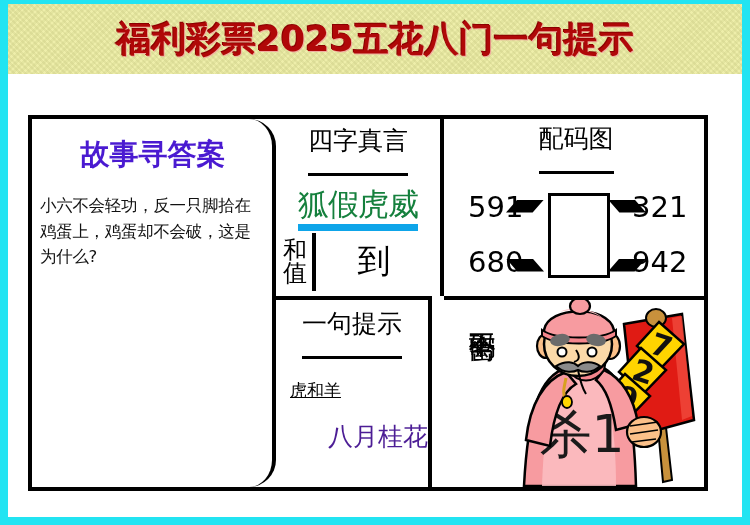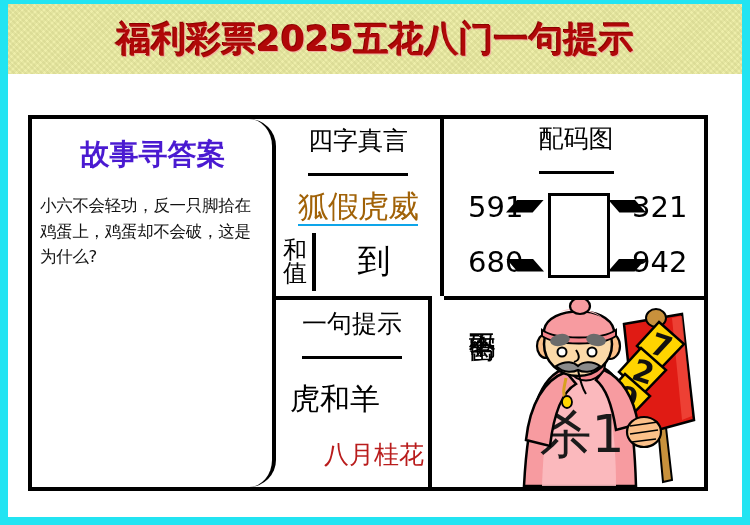--- a/index.html
+++ b/index.html
@@ -102,25 +102,25 @@
     font-size: 25px;
     color: #000000;
     text-align: center;
     border-bottom: 3px solid #000000;
     display: inline-block;
     line-height: 1.1;
     padding-bottom: 18px;
   }
   .center-row { text-align: center; }
   #four-idiom {
-    font-family: Liberation Serif, serif;
+    font-family: Liberation Mono, monospace;
     font-size: 31px;
-    color: #a16207;
+    color: #15803d;
     text-align: center;
-    border-bottom: 2px solid #0ea5e9;
+    border-bottom: 7px solid #0ea5e9;
     display: inline-block;
     line-height: 1.1;
     letter-spacing: -1px;
   }
   #hezhi-row {
     position: absolute;
     left: 0; top: 112px;
     width: 164px; height: 61px;
     display: flex;
     align-items: center;
@@ -142,31 +142,32 @@
   #hezhi-value {
     flex: 1;
     text-align: center;
     font-family: "DejaVu Sans", sans-serif;
     font-size: 33px;
     color: #000000;
     padding-right: 8px;
   }
   #hint-line1 {
     font-family: "DejaVu Sans", sans-serif;
-    font-size: 30px;
+    font-size: 17px;
     color: #000000;
     margin-top: 20px;
     margin-left: 14px;
+    text-decoration: underline;
   }
   #hint-line2 {
     font-family: "DejaVu Sans", sans-serif;
     font-size: 25px;
-    color: #b91c1c;
+    color: #4c1d95;
     margin-top: 18px;
-    margin-left: 48px;
+    text-align: right;
   }
 
   
   #cell-code { left: 412px; top: 0; width: 264px; height: 177px; }
   #cell-secret { left: 412px; top: 177px; width: 264px; height: 191px; border-top: 4px solid #000000; }
 
   #code-title-wrap { text-align: center; margin-top: 6px; }
   #code-grid {
     position: relative;
     width: 264px;

